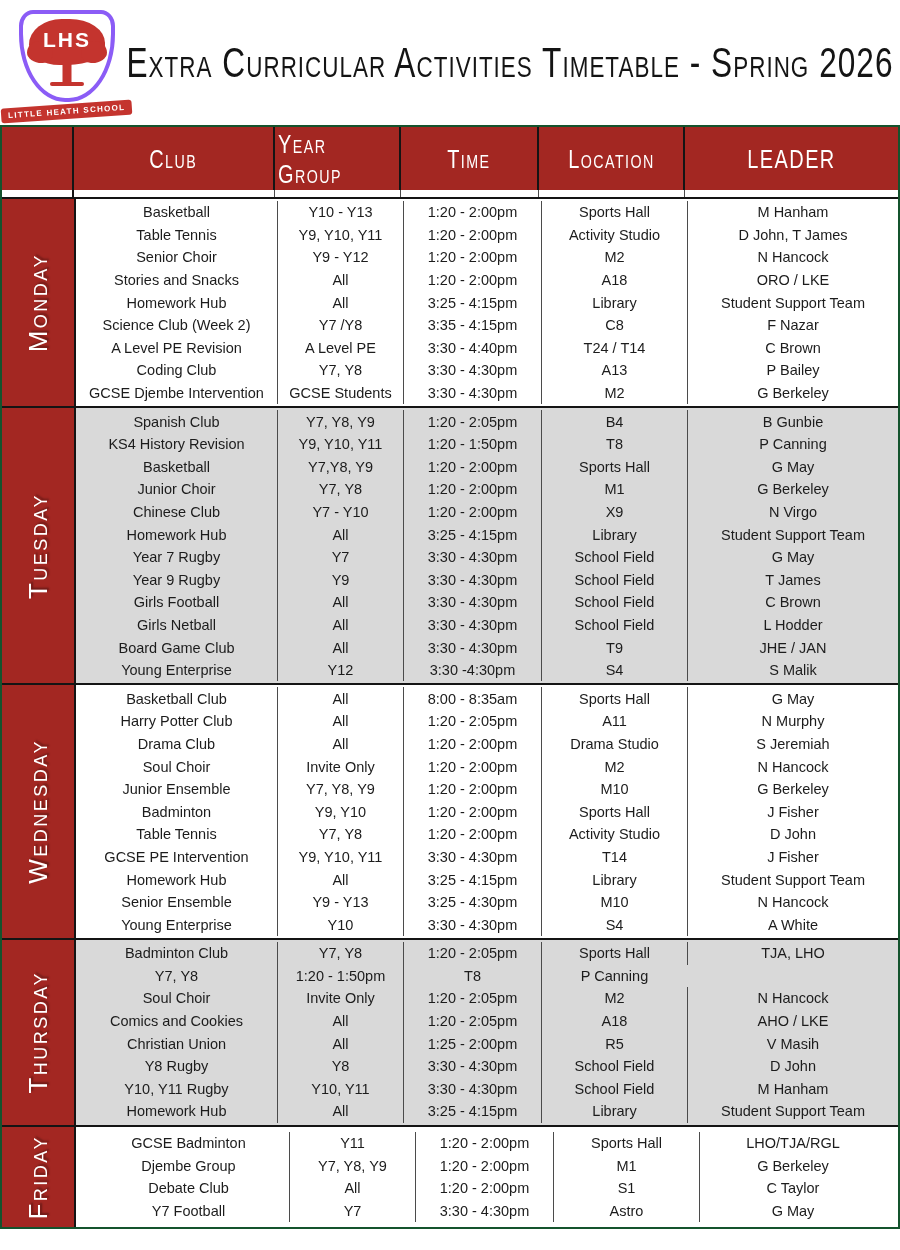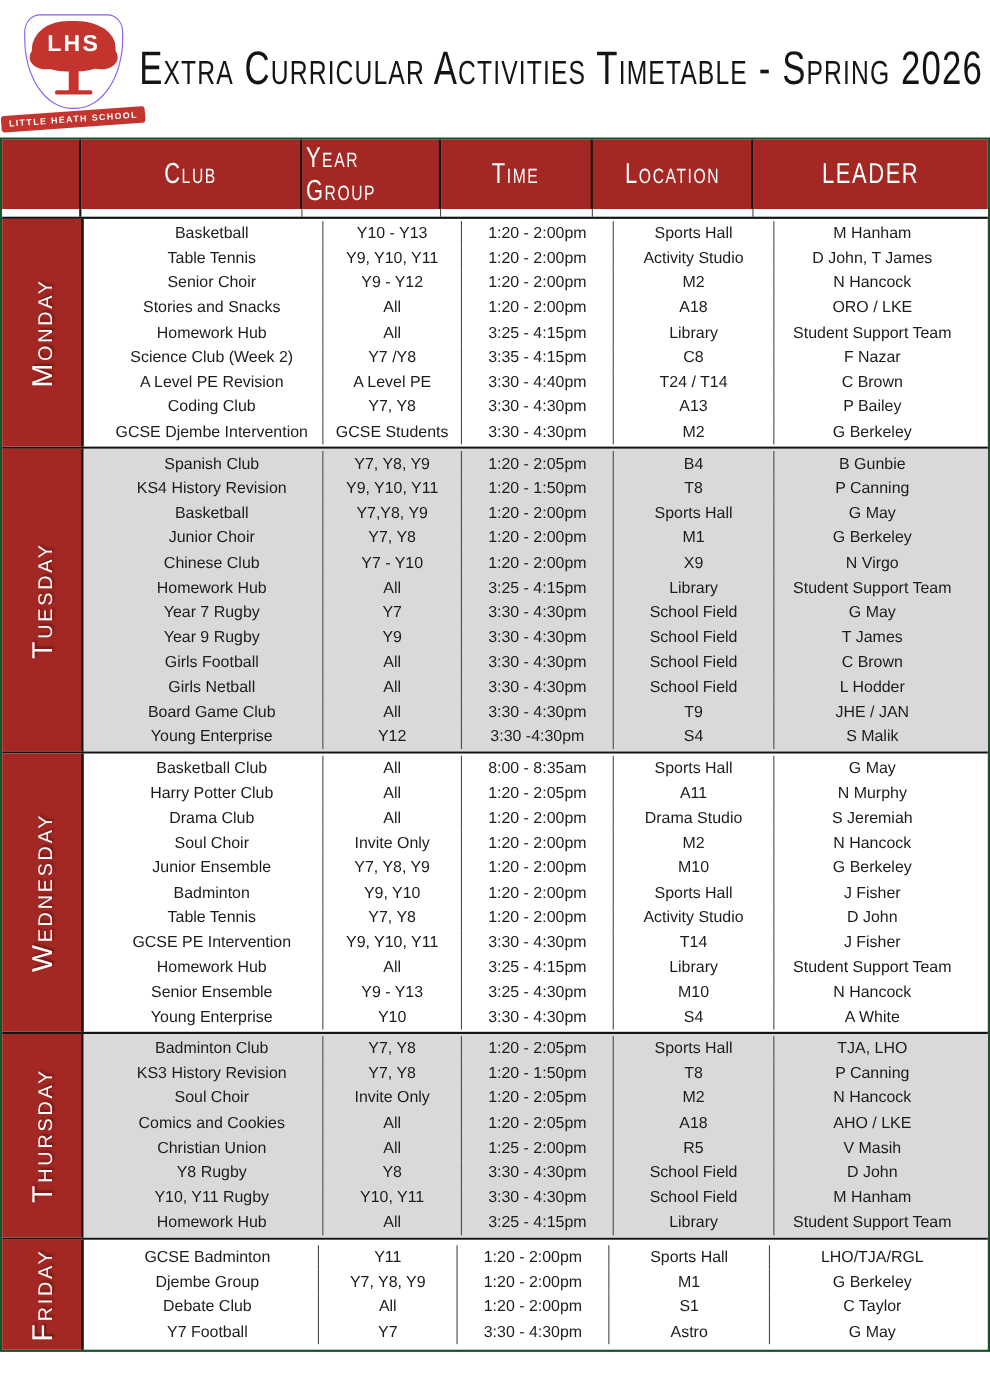--- a/index.html
+++ b/index.html
@@ -5,21 +5,21 @@
   html,body{margin:0;padding:0;}
   body{
     width:900px;height:1250px;background:#ffffff;
     font-family:"Liberation Sans",sans-serif;color:#1c1c1c;overflow:hidden;
   }
   
   .page-header{display:flex;align-items:center;height:125px;}
   .logo{width:146px;display:flex;flex-direction:column;align-items:center;padding-top:4px;}
   .shield{
     position:relative;width:88px;height:84px;
-    border:1px solid #8b5cf6;
+    border:4px solid #8b5cf6;
     border-radius:14px 14px 48% 48% / 16px 16px 74% 74%;
     background:#fff;
   }
   .canopy{
     position:absolute;left:50%;top:5px;transform:translateX(-50%);
     width:76px;height:46px;background:#c4342e;
     border-radius:48% 52% 55% 45% / 62% 58% 46% 50%;
   }
   .canopy-l{position:absolute;left:-2px;top:22px;width:26px;height:22px;background:#c4342e;border-radius:50% 50% 40% 60%/55% 60% 45% 50%;}
   .canopy-r{position:absolute;right:-2px;top:22px;width:26px;height:22px;background:#c4342e;border-radius:50% 50% 60% 40%/60% 55% 50% 45%;}
@@ -58,21 +58,21 @@
   .section{display:flex;border-top:2px solid #141414;}
   .day-cell{
     width:72px;flex:0 0 72px;background:#a32722;border-right:2px solid #141414;
     display:flex;align-items:center;justify-content:center;
   }
   .day-text{
     writing-mode:vertical-rl;transform:rotate(180deg);
     color:#fff;font-variant:small-caps;font-size:26px;letter-spacing:2.5px;font-weight:500;
     text-shadow:2px 2px 2px rgba(0,0,0,0.35);
   }
-  .rows{flex:1;display:flex;flex-direction:column;justify-content:center;padding:2px 16px;}
+  .rows{flex:1;display:flex;flex-direction:column;justify-content:center;padding:2px 0;}
   .section.alt .rows{background:#d9d9d9;}
   .row{display:grid;grid-template-columns:201px 126px 138px 146px 1fr;}
   .cell{
     height:22.6px;display:flex;align-items:center;justify-content:center;
     font-size:14.5px;border-left:1px solid #4b4b4b;white-space:nowrap;
   }
   .cell:first-child{border-left:none;}
   .section-friday .rows{padding:5px 12px;}
 </style>
 </head>
@@ -375,21 +375,20 @@
         </div>
         <div class="rows">
           <div class="row">
             <div class="cell">Badminton Club</div>
             <div class="cell">Y7, Y8</div>
             <div class="cell">1:20 - 2:05pm</div>
             <div class="cell">Sports Hall</div>
             <div class="cell">TJA, LHO</div>
           </div>
           <div class="row">
-            <div class="cell">KS3 History Revision</div>
             <div class="cell">Y7, Y8</div>
             <div class="cell">1:20 - 1:50pm</div>
             <div class="cell">T8</div>
             <div class="cell">P Canning</div>
           </div>
           <div class="row">
             <div class="cell">Soul Choir</div>
             <div class="cell">Invite Only</div>
             <div class="cell">1:20 - 2:05pm</div>
             <div class="cell">M2</div>

